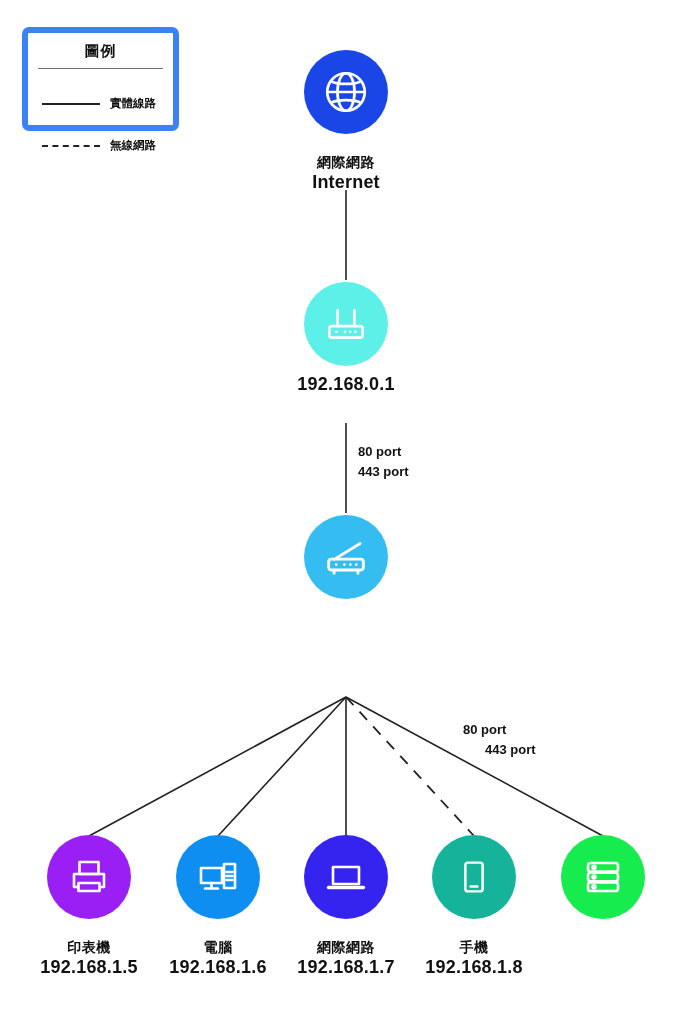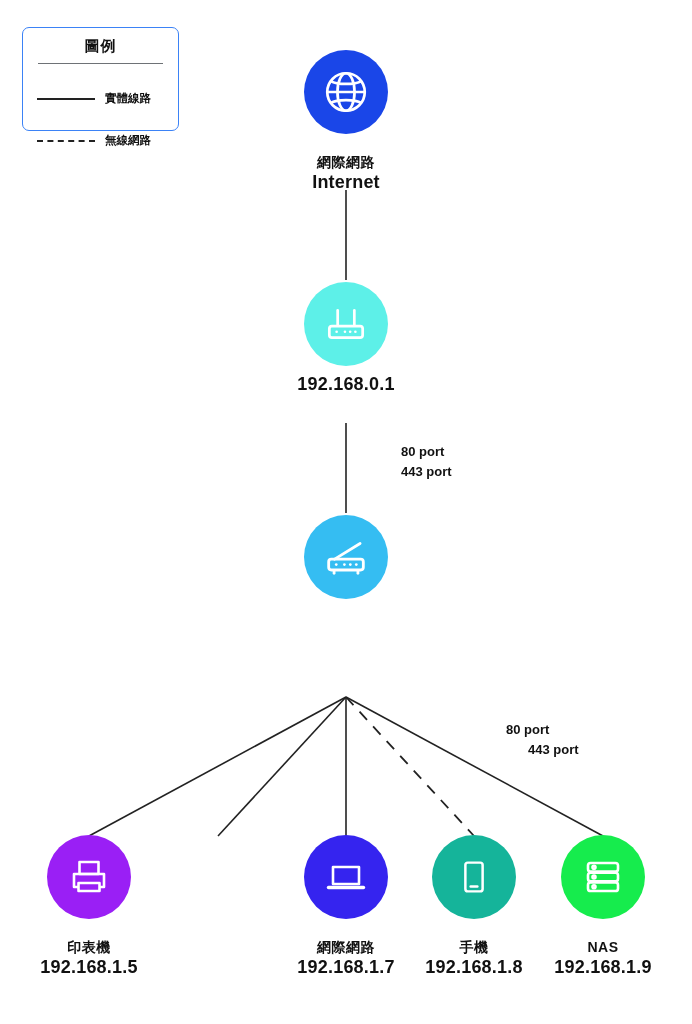--- a/index.html
+++ b/index.html
@@ -30,21 +30,21 @@
     height: 1024px;
     z-index: 1;
   }
   
   .legend-box {
     position: absolute;
     left: 22px;
     top: 27px;
     width: 157px;
     height: 104px;
-    border: 1px solid #3b82f6;
+    border: 6px solid #3b82f6;
     border-radius: 7px;
     background: #ffffff;
     box-sizing: border-box;
     z-index: 4;
   }
   .legend-title {
     text-align: center;
     font-size: 15px;
     font-weight: bold;
     letter-spacing: 1px;
@@ -117,21 +117,20 @@
   }
   
   .port-label {
     position: absolute;
     z-index: 3;
     font-size: 13px;
     font-weight: bold;
     color: #111;
     white-space: nowrap;
     line-height: 1.55;
-    margin-left: 43px;
   }
   .port-label .l2 {
     display: block;
   }
   .port-label.stagger .l2 {
     margin-left: 22px;
   }
 </style>
 </head>
 <body>
@@ -237,20 +236,39 @@
           <rect x="13.5" y="30" width="21" height="8" fill="#9a1ff5"></rect>
         </svg>
       </span>
     </div>
     <div class="node-labels">
       <div class="node-name">印表機</div>
       <div class="node-sub">192.168.1.5</div>
     </div>
   </div>
 
+  <div class="node" style="left:218px; top:835px;">
+    <div class="node-circle" style="background:#0d8ef0;">
+      <span>
+        <svg width="48" height="48" viewBox="0 0 48 48" fill="none" stroke="#ffffff" stroke-width="2.6" stroke-linejoin="round" stroke-linecap="round">
+          <rect x="7" y="15" width="21" height="15"></rect>
+          <line x1="17.5" y1="30" x2="17.5" y2="35"></line>
+          <line x1="11" y1="35.5" x2="24" y2="35.5"></line>
+          <rect x="30" y="11" width="11" height="24"></rect>
+          <line x1="32.5" y1="19" x2="38.5" y2="19"></line>
+          <line x1="32.5" y1="23" x2="38.5" y2="23"></line>
+          <line x1="32.5" y1="27" x2="38.5" y2="27"></line>
+        </svg>
+      </span>
+    </div>
+    <div class="node-labels">
+      <div class="node-name">電腦</div>
+      <div class="node-sub">192.168.1.6</div>
+    </div>
+  </div>
 
   <div class="node" style="left:346px; top:835px;">
     <div class="node-circle" style="background:#3524ef;">
       <span>
         <svg width="48" height="48" viewBox="0 0 48 48" fill="none" stroke="#ffffff" stroke-width="2.6" stroke-linejoin="round" stroke-linecap="round">
           <rect x="11" y="14" width="26" height="17"></rect>
           <line x1="6.5" y1="34.5" x2="41.5" y2="34.5" stroke-width="3.4"></line>
         </svg>
       </span>
     </div>
@@ -281,19 +299,15 @@
         <svg width="48" height="48" viewBox="0 0 48 48" fill="none" stroke="#ffffff" stroke-width="2.6">
           <rect x="9" y="10" width="30" height="8.6" rx="2.6"></rect>
           <rect x="9" y="19.7" width="30" height="8.6" rx="2.6"></rect>
           <rect x="9" y="29.4" width="30" height="8.6" rx="2.6"></rect>
           <circle cx="15" cy="14.3" r="1.5"></circle>
           <circle cx="15" cy="24" r="1.5"></circle>
           <circle cx="15" cy="33.7" r="1.5"></circle>
         </svg>
       </span>
     </div>
-    <div class="node-labels">
-      <div class="node-name">NAS</div>
-      <div class="node-sub">192.168.1.9</div>
-    </div>
   </div>
 
 </div>
 
 </body></html>

